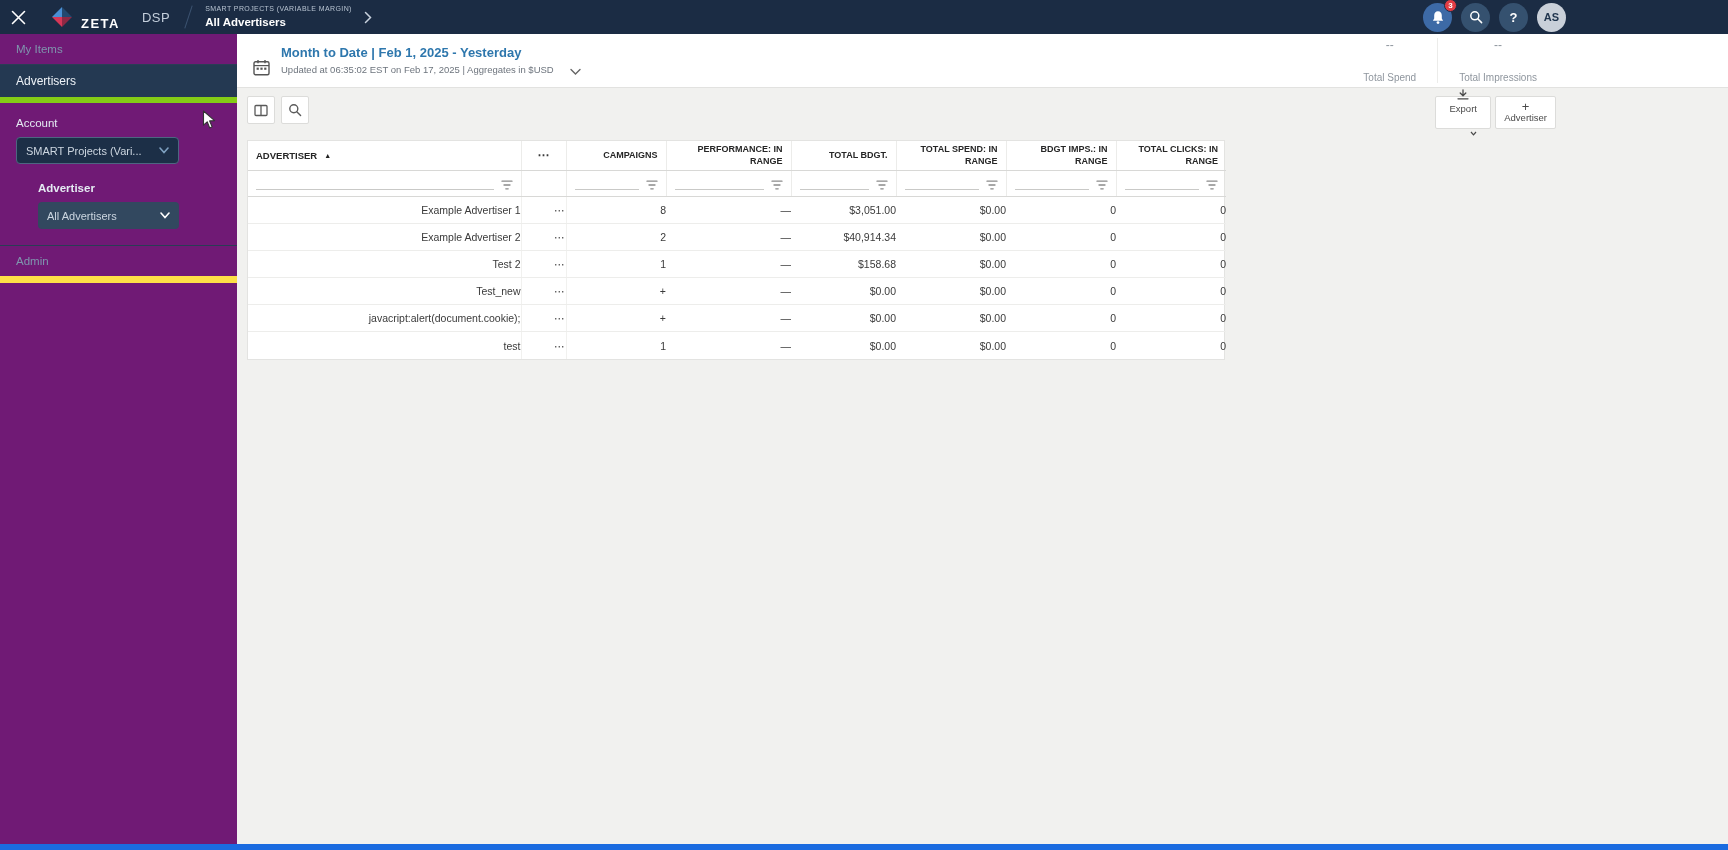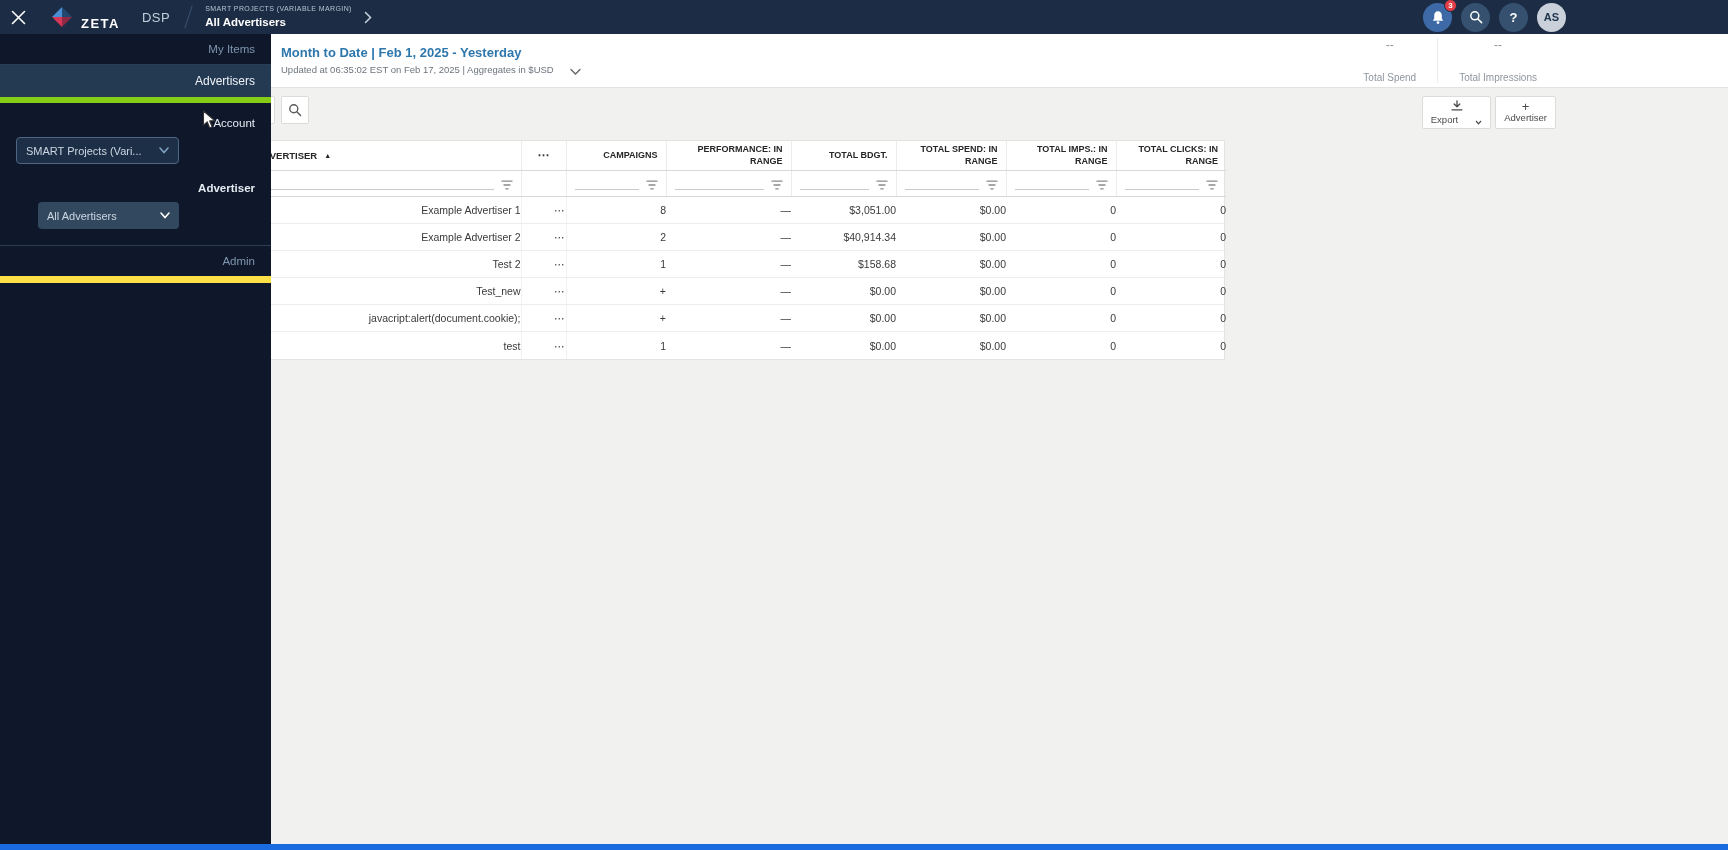--- a/index.html
+++ b/index.html
@@ -35,22 +35,22 @@
   .badge {
     position:absolute; top:-4px; right:-5px; background:#e23c44; color:#fff;
     font-size:8px; min-width:13px; height:13px; border-radius:7px;
     display:flex; align-items:center; justify-content:center; font-weight:bold; padding:0 2px;
     border:1px solid #1b2c44;
   }
   .avatar { width:29px; height:29px; border-radius:50%; background:#c9d0d9; color:#21364f; font-size:11px; font-weight:bold; display:flex; align-items:center; justify-content:center; cursor:pointer; }
 
   
   .sidebar {
-    position:absolute; top:34px; left:0; width:271px; bottom:6px;
-    background:#0f172a; color:#dfe7ee; z-index:5;text-align:right;
+    position:absolute; top:34px; left:0; width:237px; bottom:6px;
+    background:#701a75; color:#dfe7ee; z-index:5;
   }
   .side-myitems { padding:9px 16px; font-size:11.5px; color:#7f96ae; border-bottom:1px solid #2a3d55; cursor:pointer; }
   .side-advertisers { padding:9px 16px; font-size:12px; color:#eef3f8; background:#243952; border-bottom:6px solid #84cc16; cursor:pointer; }
   .side-filters { padding:14px 16px 16px; border-bottom:1px solid #2a3d55; }
   .side-label { font-size:11.5px; color:#e4ebf2; }
   .adv-label { margin:18px 0 0 22px; font-weight:bold; }
   .side-select {
     margin-top:8px; height:27px; border-radius:4px; display:flex; align-items:center;
     padding:0 9px; font-size:11px; color:#ccd6e0; cursor:pointer; justify-content:space-between;
   }
@@ -82,21 +82,21 @@
   .icon-btn {
     width:28px; height:28px; background:#fff; border:1px solid #dcdcda; border-radius:2px;
     display:flex; align-items:center; justify-content:center; cursor:pointer;
   }
   .tool-right { margin-left:auto; display:flex; gap:4px; }
   .text-btn {
     background:#fff; border:1px solid #dcdcda; border-radius:2px; min-width:56px; height:33px;
     display:flex; flex-direction:column; align-items:center; justify-content:center;
     font-size:9.5px; color:#4a4a4a; padding:2px 8px; cursor:pointer; line-height:1.2;
   }
-  .btn-top-row { display:flex; align-items:flex-end; gap:17px; }
+  .btn-top-row { display:flex; align-items:flex-end; gap:17px;flex-direction:column; }
   .plus-glyph { font-size:13px; line-height:10px; color:#4a4a4a; }
 
   
   .table-wrap { margin:0 0 0 10px; width:978px; background:#fff; border:1px solid #e3e3e1; }
   table { width:100%; border-collapse:collapse; table-layout:fixed; }
   thead th {
     height:27px; padding:3px 8px; font-size:9px; font-weight:bold; color:#262626;
     text-align:right; vertical-align:middle; line-height:1.3;
     border-bottom:1px solid #d8d8d6; border-right:1px solid #ececea; cursor:pointer;
   }
@@ -287,21 +287,21 @@
       <thead>
         <tr>
           <th class="h-adv">
             <span>ADVERTISER</span><span class="sort-arrow">▲</span>
           </th>
           <th class="h-opt">⋯</th>
           <th>CAMPAIGNS</th>
           <th>PERFORMANCE: IN RANGE</th>
           <th>TOTAL BDGT.</th>
           <th>TOTAL SPEND: IN RANGE</th>
-          <th>TOTAL IMPS.: IN RANGE</th>
+          <th>BDGT IMPS.: IN RANGE</th>
           <th>TOTAL CLICKS: IN RANGE</th>
         </tr>
       </thead>
       <tbody>
         <tr class="filter-row">
           <td>
             <div class="filter-box">
                 <div class="f-line"></div>
                 <span class="funnel">
                   <svg width="12" height="10" viewBox="0 0 12 10">

